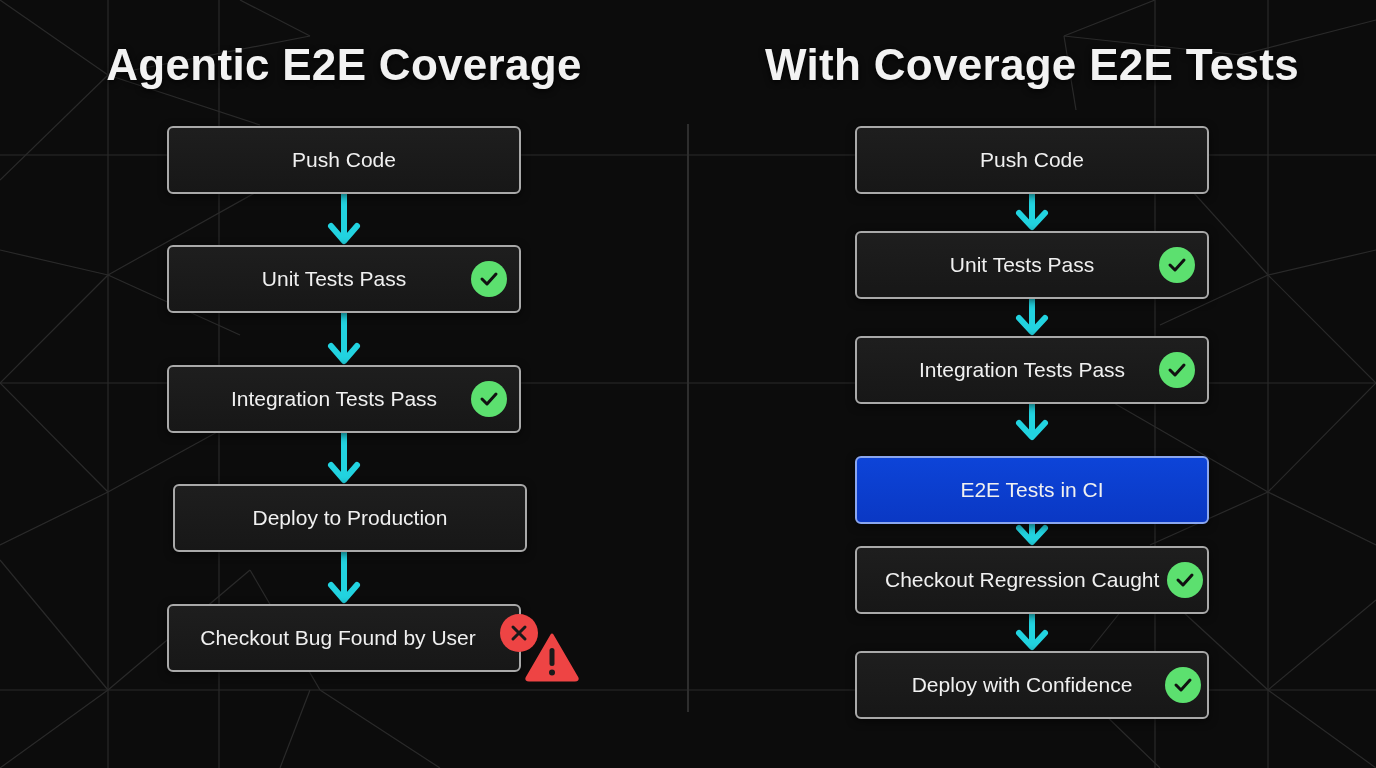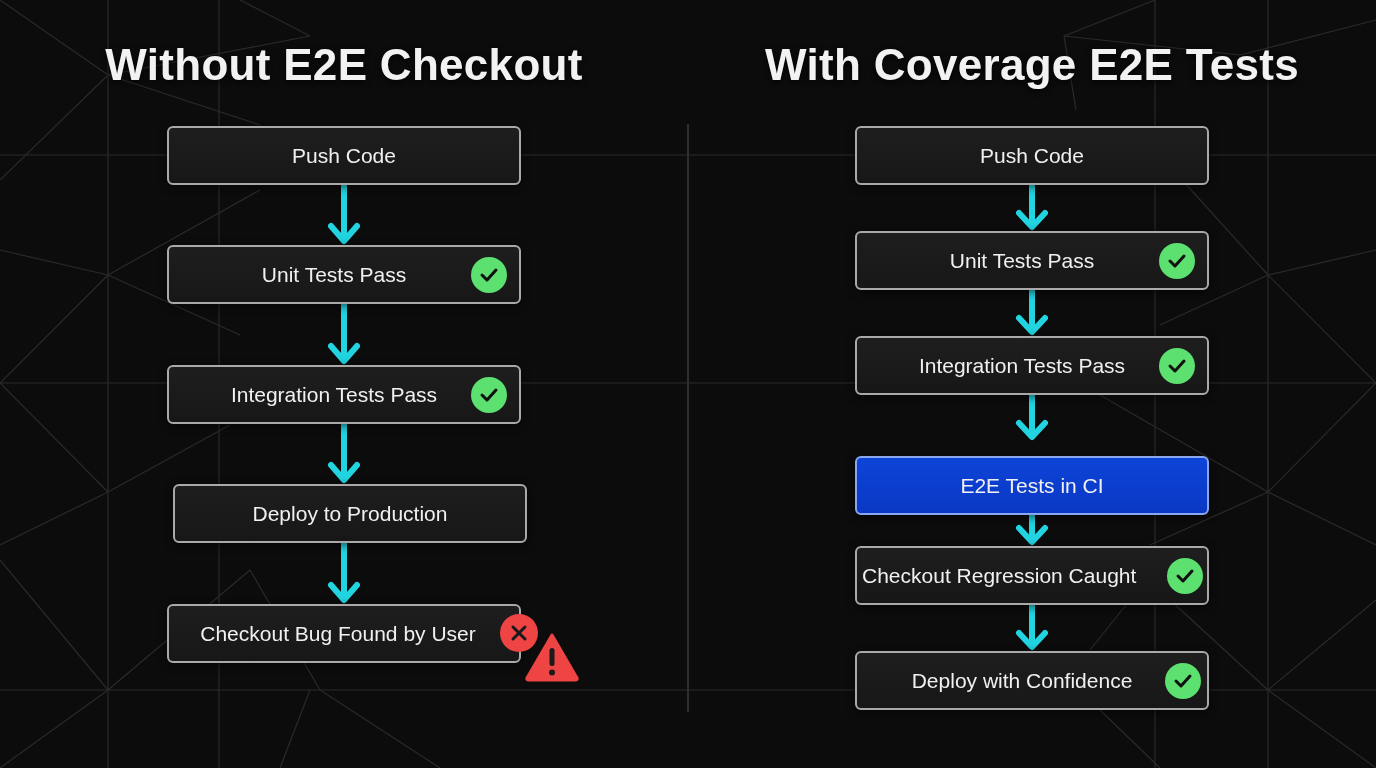--- a/index.html
+++ b/index.html
@@ -17,21 +17,21 @@
     z-index: 2;
   }
   .title.left { left: 0; }
   .title.right { left: 688px; }
   .divider {
     position: absolute; left: 687px; top: 124px; width: 2px; height: 588px;
     background: #2e2e2e; z-index: 1;
   }
   .node {
     position: absolute; box-sizing: border-box;
-    height: 59px; width: 354px;
+    height: 68px; width: 354px;
     background: linear-gradient(180deg, #1e1e1e 0%, #171717 100%);
     border: 2px solid #a9a9a9; border-radius: 6px;
     color: #f0f0f0; font-size: 21px;
     display: flex; align-items: center; justify-content: center;
     z-index: 3;
     box-shadow: 0 2px 8px rgba(0,0,0,0.6);
   }
   .node.blue {
     background: linear-gradient(180deg, #0d44d8 0%, #0a38c4 100%);
     border-color: #8aa6ee;
@@ -95,21 +95,21 @@
     <line x1="1268" y1="492" x2="1100" y2="395"></line>
     <line x1="1268" y1="492" x2="1150" y2="545"></line>
     <line x1="1268" y1="690" x2="1376" y2="600"></line>
     <line x1="1268" y1="690" x2="1376" y2="768"></line>
     <line x1="1268" y1="690" x2="1170" y2="600"></line>
     <line x1="1100" y1="710" x2="1160" y2="768"></line>
     <line x1="1130" y1="600" x2="1090" y2="650"></line>
   </g>
 </svg>
 
-<div class="title left">Without E2E Checkout</div>
+<div class="title left">Agentic E2E Coverage</div>
 <div class="title right">With Coverage E2E Tests</div>
 
 <div class="divider"></div>
 
 <div>
   <div class="node" style="left:167px; top:126px;">
     <span class="label">Push Code</span>
   </div>
 
   <svg class="arrow" style="left:324px; top:185px; height:60px;" viewBox="0 0 40 60">
@@ -212,21 +212,21 @@
 
   <div class="node blue" style="left:855px; top:456px;text-align:center;">
     <span class="label">E2E Tests in CI</span>
   </div>
 
   <svg class="arrow" style="left:1012px; top:500px; height:46px;" viewBox="0 0 40 46">
     <line x1="20" y1="0" x2="20" y2="42" stroke="#22d3e0" stroke-width="6"></line>
     <polyline points="7,28 20,42 33,28" stroke="#22d3e0" stroke-width="6" fill="none" stroke-linecap="round" stroke-linejoin="round"></polyline>
   </svg>
 
-  <div class="node" style="left:855px; top:546px; justify-content:flex-start; padding-left:5px;">
+  <div class="node" style="left:855px; top:546px; justify-content:flex-start; padding-left:28px;">
     <span class="label">Checkout Regression Caught</span>
     <span class="check tight" style="right:4px;">
       <svg width="22" height="22" viewBox="0 0 22 22">
           <polyline points="4,11 9,16 18,6" stroke="#111" stroke-width="3" fill="none" stroke-linecap="round" stroke-linejoin="round"></polyline>
         </svg>
     </span>
   </div>
 
   <svg class="arrow" style="left:1012px; top:605px; height:46px;" viewBox="0 0 40 46">
     <line x1="20" y1="0" x2="20" y2="42" stroke="#22d3e0" stroke-width="6"></line>

